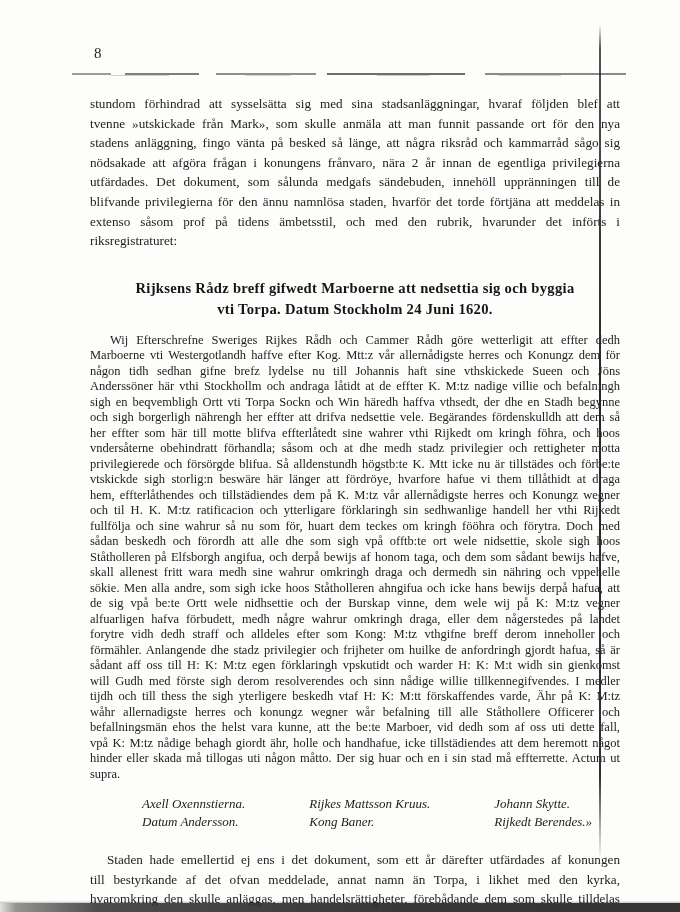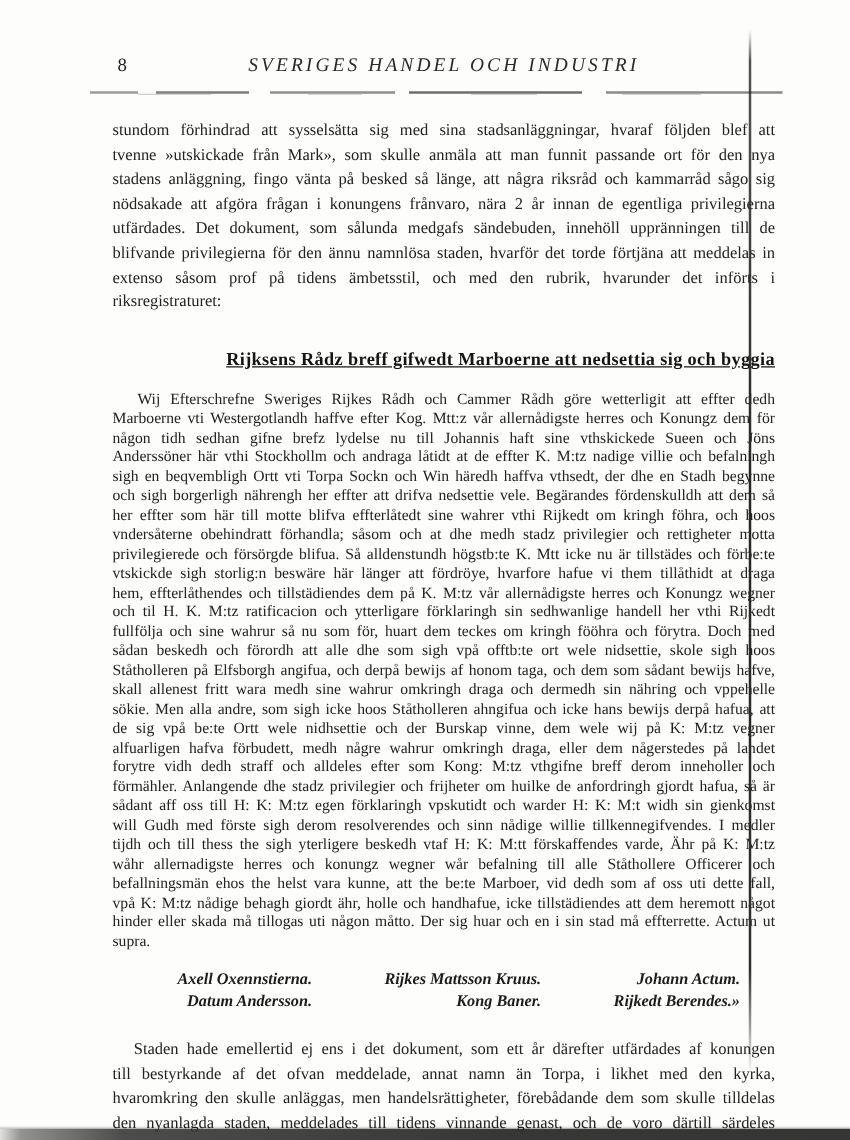--- a/index.html
+++ b/index.html
@@ -40,38 +40,37 @@
   }
   p { margin:0; }
   .body-para {
     font-size:13.2px; line-height:19.6px;
     text-align:justify; word-spacing:2px;
     color:#222;
   }
   .intro { margin-top:17px; }
   .doc-heading {
     margin:27px 0 0 0;
-    text-align:right; font-weight:bold;
+    text-align:center; font-weight:bold;
     font-size:14.6px; line-height:21px; letter-spacing:.3px;
     color:#151515;
-    text-decoration:underline;
   }
   .quote {
     margin-top:13px;
     font-size:12.5px; line-height:15.5px;
     text-align:justify; text-indent:20px; word-spacing:1.2px;
     color:#222;
   }
   .signatures {
     display:flex; justify-content:space-between;
     margin-top:13px; padding:0 28px 0 52px;
     font-style:italic; font-size:13px; line-height:18px;
     color:#1c1c1c;
   }
-  .sig-col { text-align:right;font-weight:bold; }
+  .sig-col { text-align:left; }
   .closing { margin-top:19px; text-indent:17px; }
   .scan-line-right {
     position:absolute; left:599px; top:24px; width:2px; height:836px;
     margin-left:0;
     background:linear-gradient(to bottom,
       rgba(40,40,40,0) 0, rgba(40,40,40,.8) 3%,
       #262626 45%, #303030 90%, rgba(40,40,40,0) 100%);
   }
   .scan-smudge-bottom {
     position:absolute; bottom:0; height:9px;
@@ -84,47 +83,47 @@
     box-shadow:0 -1px 2px rgba(0,0,0,.25);
   }
 </style>
 </head>
 <body>
 
 <div class="page">
 
   <div class="header">
     <span class="pagenum">8</span>
-    <span class="running-title">SVERIGES HANDEL OCH INDUSTRI</span>
   </div>
 
   <div class="rule">
     <span class="r1"></span>
     <span class="r2"></span>
   </div>
 
   <p class="body-para intro">stundom förhindrad att sysselsätta sig med sina stadsanläggningar, hvaraf följden blef att tvenne »utskickade från Mark», som skulle anmäla att man funnit passande ort för den nya stadens anläggning, fingo vänta på besked så länge, att några riksråd och kammarråd sågo sig nödsakade att afgöra frågan i konungens frånvaro, nära 2 år innan de egentliga privilegierna utfärdades.  Det dokument, som sålunda medgafs sändebuden, innehöll uppränningen till de blifvande privilegierna för den ännu namnlösa staden, hvarför det torde förtjäna att meddelas in extenso såsom prof på tidens ämbetsstil, och med den rubrik, hvarunder det införts i riksregistraturet:</p>
 
   <h2 class="doc-heading">
     <span>Rijksens Rådz breff gifwedt Marboerne att nedsettia sig och byggia</span><br>
+    <span>vti Torpa.  Datum Stockholm 24 Juni 1620.</span>
   </h2>
 
   <p class="quote">Wij Efterschrefne Sweriges Rijkes Rådh och Cammer Rådh göre wetterligit att effter dedh Marboerne vti Westergotlandh haffve efter Kog. Mtt:z vår allernådigste herres och Konungz dem för någon tidh sedhan gifne brefz lydelse nu till Johannis haft sine vthskickede Sueen och Jöns Anderssöner här vthi Stockhollm och andraga låtidt at de effter K. M:tz nadige villie och befalningh sigh en beqvembligh Ortt vti Torpa Sockn och Win häredh haffva vthsedt, der dhe en Stadh begynne och sigh borgerligh nährengh her effter att drifva nedsettie vele.  Begärandes fördenskulldh att dem så her effter som här till motte blifva effterlåtedt sine wahrer vthi Rijkedt om kringh föhra, och hoos vndersåterne obehindratt förhandla; såsom och at dhe medh stadz privilegier och rettigheter motta privilegierede och försörgde blifua.  Så alldenstundh högstb:te K. Mtt icke nu är tillstädes och förbe:te vtskickde sigh storlig:n beswäre här länger att fördröye, hvarfore hafue vi them tillåthidt at draga hem, effterlåthendes och tillstädiendes dem på K. M:tz vår allernådigste herres och Konungz wegner och til H. K. M:tz ratificacion och ytterligare förklaringh sin sedhwanlige handell her vthi Rijkedt fullfölja och sine wahrur så nu som för, huart dem teckes om kringh fööhra och förytra.  Doch med sådan beskedh och förordh att alle dhe som sigh vpå offtb:te ort wele nidsettie, skole sigh hoos Ståtholleren på Elfsborgh angifua, och derpå bewijs af honom taga, och dem som sådant bewijs hafve, skall allenest fritt wara medh sine wahrur omkringh draga och dermedh sin nähring och vppehelle sökie.  Men alla andre, som sigh icke hoos Ståtholleren ahngifua och icke hans bewijs derpå hafua, att de sig vpå be:te Ortt wele nidhsettie och der Burskap vinne, dem wele wij på K: M:tz vegner alfuarligen hafva förbudett, medh någre wahrur omkringh draga, eller dem någerstedes på landet forytre vidh dedh straff och alldeles efter som Kong: M:tz vthgifne breff derom inneholler och förmähler.  Anlangende dhe stadz privilegier och frijheter om huilke de anfordringh gjordt hafua, så är sådant aff oss till H: K: M:tz egen förklaringh vpskutidt och warder H: K: M:t widh sin gienkomst will Gudh med förste sigh derom resolverendes och sinn nådige willie tillkennegifvendes.  I medler tijdh och till thess the sigh yterligere beskedh vtaf H: K: M:tt förskaffendes varde, Ähr på K: M:tz wåhr allernadigste herres och konungz wegner wår befalning till alle Ståthollere Officerer och befallningsmän ehos the helst vara kunne, att the be:te Marboer, vid dedh som af oss uti dette fall, vpå K: M:tz nådige behagh giordt ähr, holle och handhafue, icke tillstädiendes att dem heremott något hinder eller skada må tillogas uti någon måtto.  Der sig huar och en i sin stad må effterrette.  Actum ut supra.</p>
 
   <div class="signatures">
     <div class="sig-col">
       <div>Axell Oxennstierna.</div>
       <div>Datum Andersson.</div>
     </div>
     <div class="sig-col">
       <div>Rijkes Mattsson Kruus.</div>
       <div>Kong Baner.</div>
     </div>
     <div class="sig-col">
-      <div>Johann Actum.</div>
+      <div>Johann Skytte.</div>
       <div>Rijkedt Berendes.»</div>
     </div>
   </div>
 
   <p class="body-para closing">Staden hade emellertid ej ens i det dokument, som ett år därefter utfärdades af konungen till bestyrkande af det ofvan meddelade, annat namn än Torpa, i likhet med den kyrka, hvaromkring den skulle anläggas, men handelsrättigheter, förebådande dem som skulle tilldelas den nyanlagda staden, meddelades till tidens vinnande genast, och de voro därtill särdeles förmånligt afvikande från dem, som tilldelades flere andra uppstäder.  Borås hörde oförtydbart redan vid sin anläggning till »de mest gynnade nationer».</p>
 
   <div class="scan-line-right"></div>
   <div class="scan-smudge-bottom"></div>
 
 </div>

